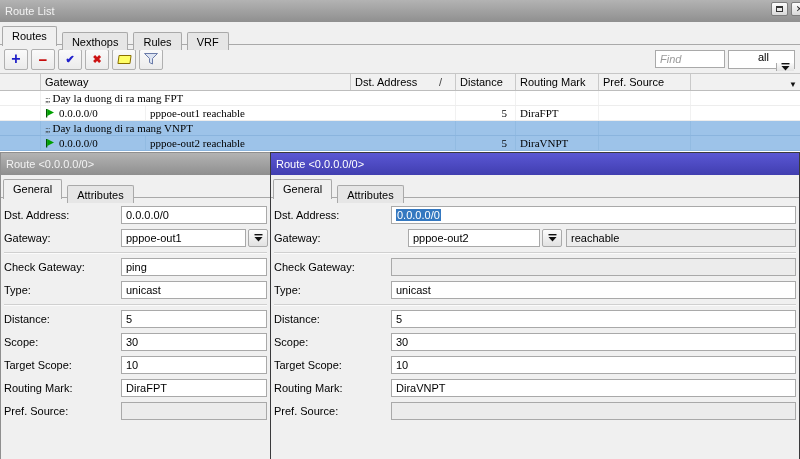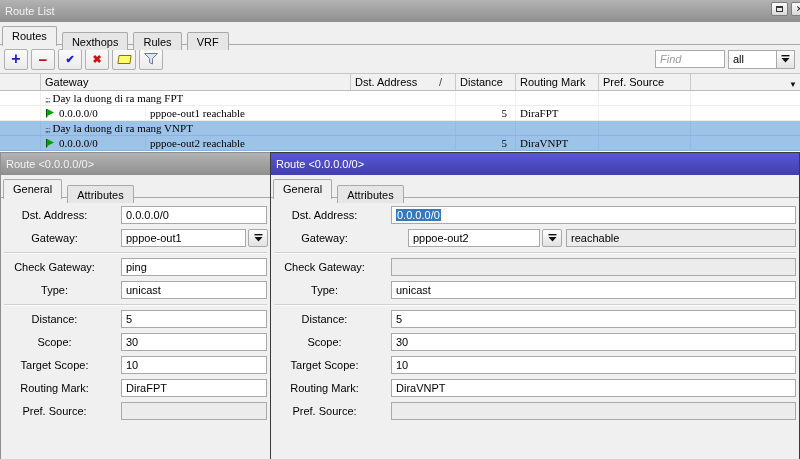--- a/index.html
+++ b/index.html
@@ -38,21 +38,21 @@
   .g-minus { color:#c40000; font-weight:bold; font-size:15px; line-height:1; }
   .g-check { color:#2121cc; font-weight:bold; font-size:11px; }
   .g-cross { color:#cc1212; font-weight:bold; font-size:11px; }
   .g-note  { width:13px; height:9px; background:#ffff66; border:1px solid #8a7000;
              border-radius:1px; transform:skewX(-8deg); display:block; }
   .spacer { flex:1; }
   .find { width:70px; height:18px; border:1px solid #a9a9a9; background:#fff;
           padding:0 4px; font:11px "Liberation Sans",sans-serif; }
   .find::placeholder { color:#9a9a9a; font-style:italic; }
   .combo { width:67px; height:19px; border:1px solid #a9a9a9; background:#fff;
-           display:flex; align-items:center; padding-left:4px; }
+           display:flex; align-items:center; padding-left:4px;flex-direction:column; }
   .combo-arrow { margin-left:auto; width:18px; height:17px; border-left:1px solid #a9a9a9;
                  background:linear-gradient(#fbfbfb,#e3e3e3);
                  display:flex; align-items:center; justify-content:center; }
 
   
   .grid { background:#fff; border-top:1px solid #c6c6c6; height:82px; position:relative; }
   .ghead { display:flex; height:17px; line-height:16px; background:#f1f1f1;
            border-bottom:1px solid #bdbdbd; position:relative; }
   .hc { border-right:1px solid #c9c9c9; padding-left:4px; overflow:hidden; white-space:nowrap; display:flex; }
   .sort { margin-left:auto; padding-right:13px; color:#444; }
@@ -68,21 +68,21 @@
   .c-comment { width:415px; }
   .cmark { font-size:9px; letter-spacing:-1px; color:#333; margin-right:3px; }
   .flagicon { display:inline-block; vertical-align:-1px; margin-right:4px; }
 
   
   .dlg { top:152px; height:320px; overflow:hidden; }
   #dlg-left  { left:0;   width:271px; z-index:5;  border:1px solid #8f8f8f; }
   #dlg-right { left:270px; width:530px; z-index:10; border:1px solid #3a3a3c; }
   .dcontent { padding:8px 3px 0 3px; }
   .frow { display:flex; align-items:center; height:18px; margin-bottom:5px; }
-  .flabel { flex:0 0 117px; text-align:center; padding-right:16px; white-space:nowrap; }
+  .flabel { flex:0 0 117px; text-align:left; padding-right:16px; white-space:nowrap; }
   .finput { height:18px; border:1px solid #a9a9a9; background:#fff; padding:0 4px;
             flex:1; display:flex; align-items:center; overflow:hidden; white-space:nowrap; }
   .finput.disabled { background:#ececec; }
   .finput.status { margin-left:4px; background:#ececec; }
   .w-gw-l { flex:0 0 125px; } .w-gw-r { flex:0 0 132px;margin-left:17px; }
   .dropbtn { flex:0 0 20px; height:18px; margin-left:2px; border:1px solid #a9a9a9;
              border-radius:2px; background:linear-gradient(#fcfcfc,#e2e2e2);
              display:flex; align-items:center; justify-content:center; }
   .fsep { height:2px; border-top:1px solid #d0d0d0; border-bottom:1px solid #fbfbfb; margin:4px 0; }
   .seltext { background:#3478c0; color:#fff; padding:0 1px; }

